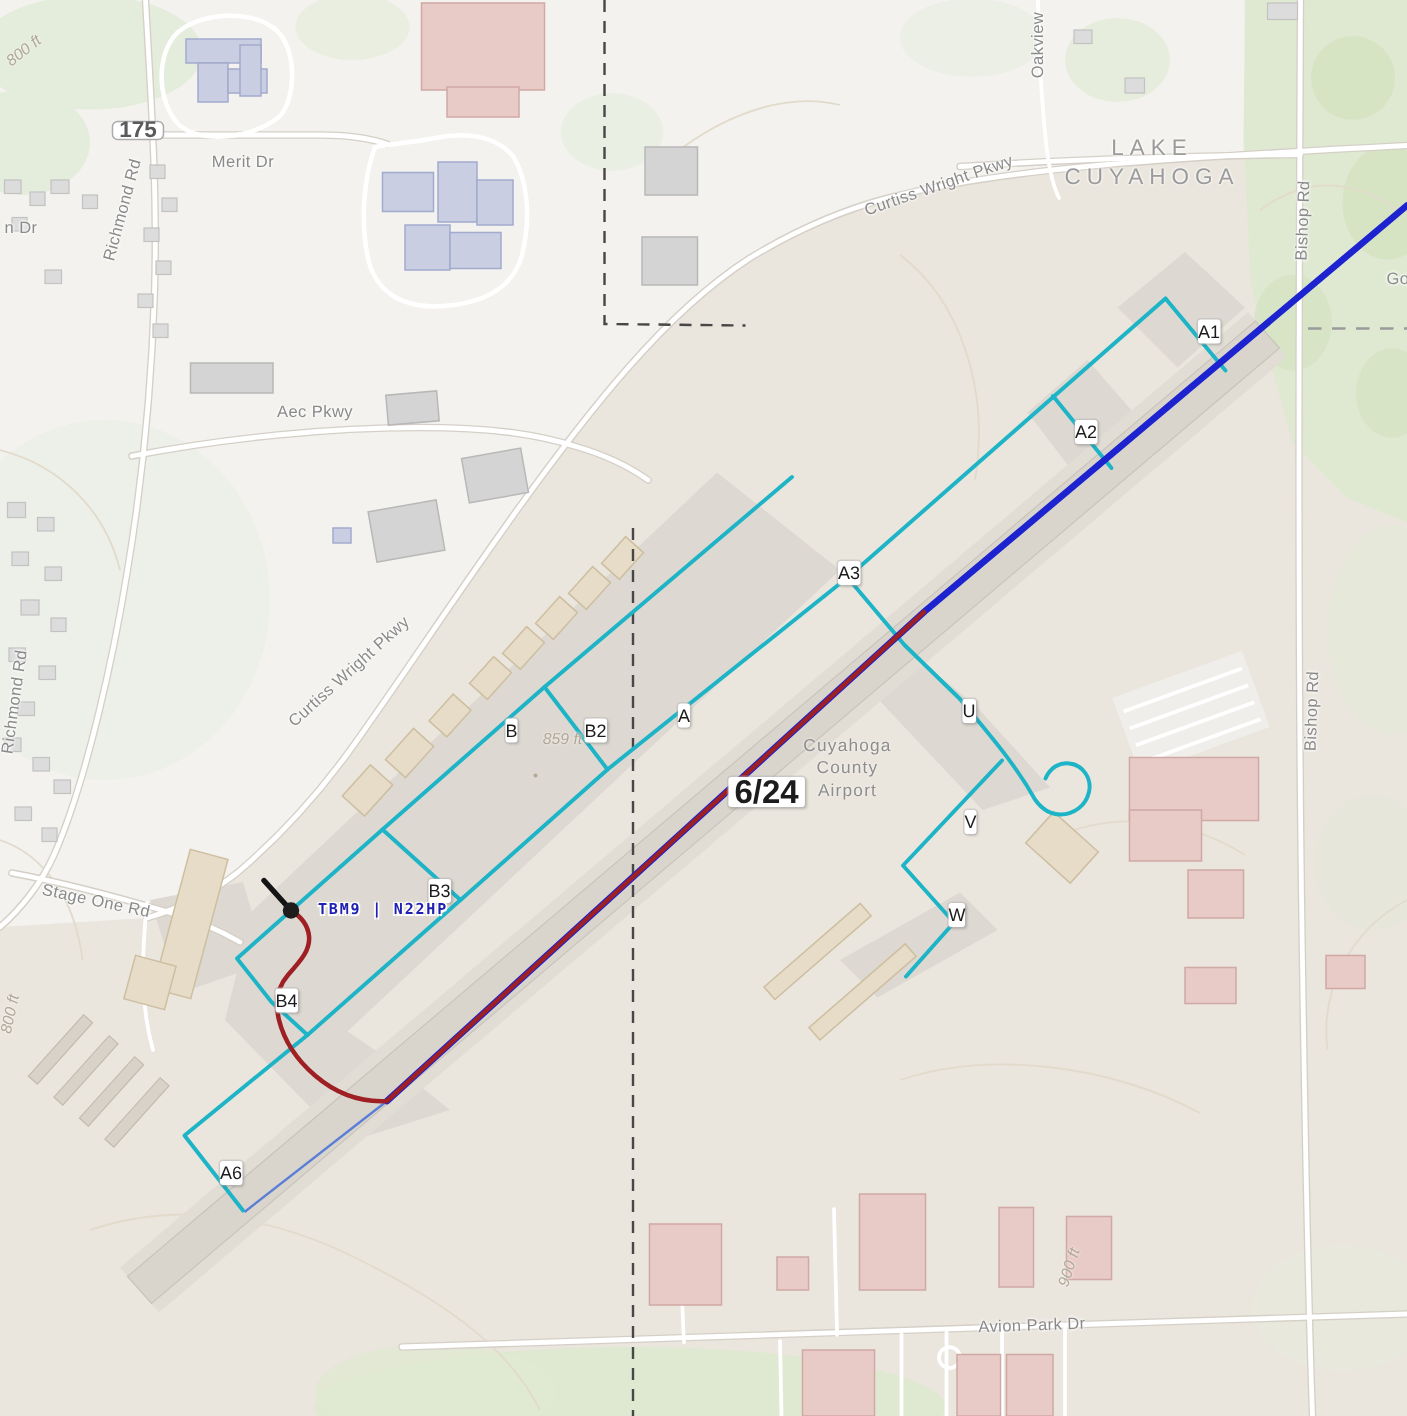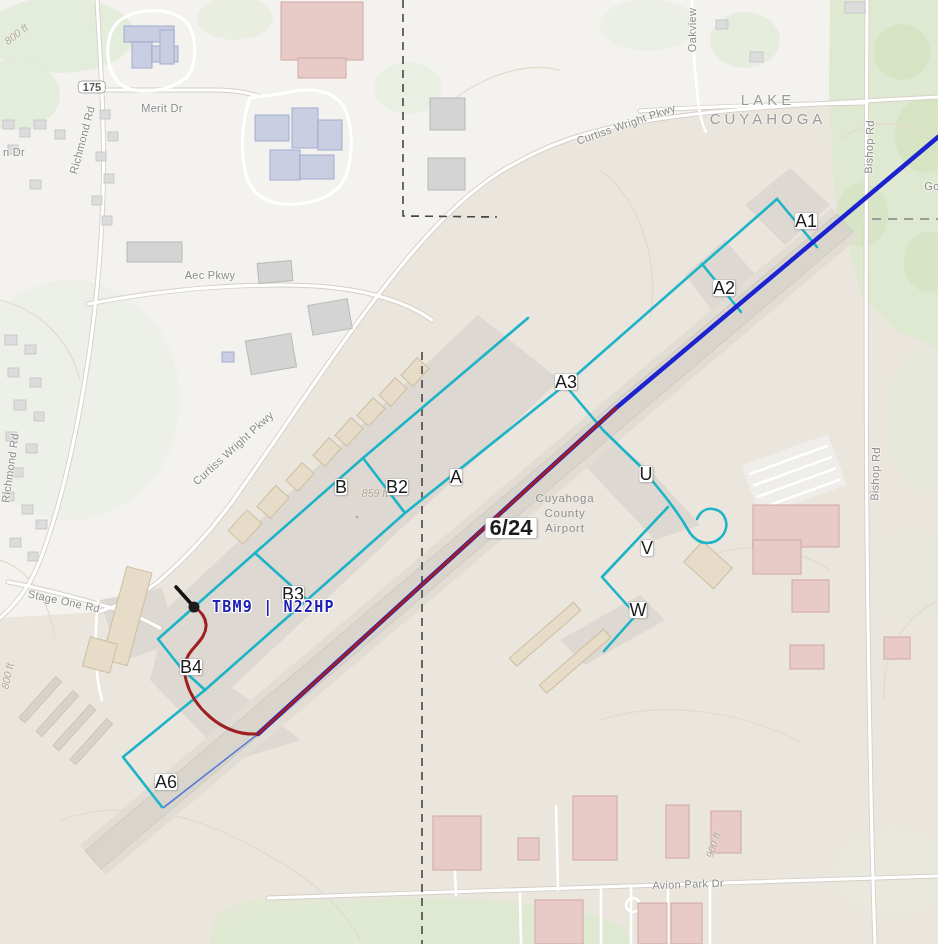--- a/index.html
+++ b/index.html
@@ -5,21 +5,21 @@
   html,body{margin:0;padding:0;background:#888;}
   #map{
     position:relative;width:938px;height:944px;overflow:hidden;
     background:#f3f2ee;
     font-family:"Liberation Sans", sans-serif;
     -webkit-font-smoothing:antialiased;
   }
   #map svg{position:absolute;left:0;top:0;}
   .lbl{position:absolute;transform:translate(-50%,-50%);white-space:nowrap;pointer-events:none;}
   .chip{
-    background:#ffffff;color:#1c1c1c;font-size:18px;line-height:16px;
+    background:#ffffff;color:#1c1c1c;font-size:12px;line-height:16px;
     padding:0 0;border-radius:2px;
     box-shadow:0 0 0 1px rgba(180,180,180,.45),1px 1px 2px rgba(0,0,0,.18);
     font-weight:500;
   }
   .chip.rwy{font-size:22px;font-weight:bold;line-height:20px;padding:0 4px;}
   .road{
     color:#8a8a8a;font-size:11px;letter-spacing:.3px;
     text-shadow:0 0 2px #fff,0 0 2px #fff,0 0 3px #fff;
   }
   .county{
@@ -29,25 +29,25 @@
   .airportname{
     color:#8d8d8d;font-size:11.5px;line-height:15px;letter-spacing:.8px;
     text-align:center;text-shadow:0 0 2px #fff;
   }
   .elev{
     color:#b1a896;font-size:10.5px;font-style:italic;
     text-shadow:0 0 2px #fff;
   }
   .shield{
     background:#fff;border:1.2px solid #ababab;border-radius:4px;
-    color:#5a5a5a;font-size:11px;line-height:11px;padding:0 4px;font-weight:bold;
+    color:#5a5a5a;font-size:15px;line-height:11px;padding:0 4px;font-weight:bold;
   }
   .acft{
     font-family:"DejaVu Sans Mono", monospace;font-weight:bold;
-    font-size:15px;letter-spacing:1.2px;color:#2020b2;
+    font-size:10px;letter-spacing:1.2px;color:#2020b2;
     text-shadow:-1px -1px 0 #fff,1px -1px 0 #fff,-1px 1px 0 #fff,1px 1px 0 #fff,0 0 3px #fff;
     transform:translate(0,-50%);
   }
 </style>
 </head>
 <body>
 
 <div id="map">
 <svg width="938" height="944" viewBox="0 0 938 944">
 
@@ -262,21 +262,21 @@
 </svg>
 
 <div class="lbl chip" style="left:806px;top:221px">A1</div>
 <div class="lbl chip" style="left:724px;top:288px">A2</div>
 <div class="lbl chip" style="left:566px;top:382px">A3</div>
 <div class="lbl chip" style="left:456px;top:477px">A</div>
 <div class="lbl chip" style="left:341px;top:487px">B</div>
 <div class="lbl chip" style="left:397px;top:487px">B2</div>
 <div class="lbl chip" style="left:293px;top:594px">B3</div>
 <div class="lbl chip" style="left:191px;top:667px">B4</div>
-<div class="lbl chip" style="left:166px;top:782px">A6</div>
+<div class="lbl chip" style="left:154px;top:782px">A6</div>
 <div class="lbl chip" style="left:646px;top:474px">U</div>
 <div class="lbl chip" style="left:647px;top:548px">V</div>
 <div class="lbl chip" style="left:638px;top:610px">W</div>
 <div class="lbl chip rwy" style="left:511px;top:528px">6/24</div>
 
 <div class="lbl acft" style="left:212px;top:607px;transform:translate(0,-50%)">TBM9 | N22HP</div>
 
 <div class="lbl airportname" style="left:565px;top:513px">
   <div>Cuyahoga</div>
   <div>County</div>

